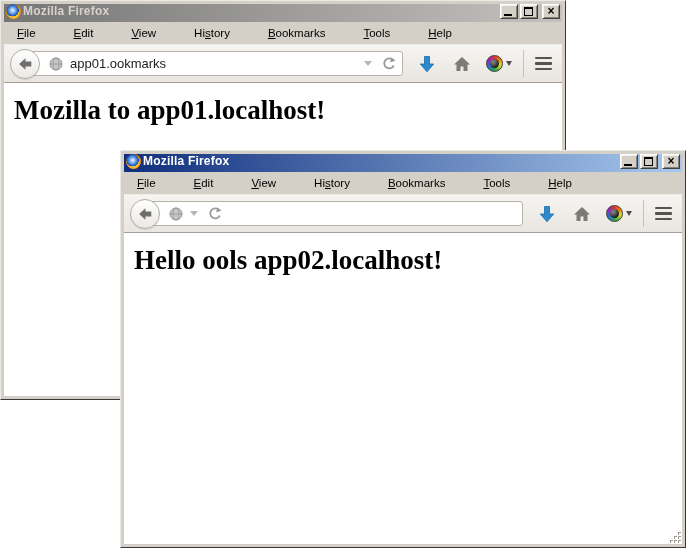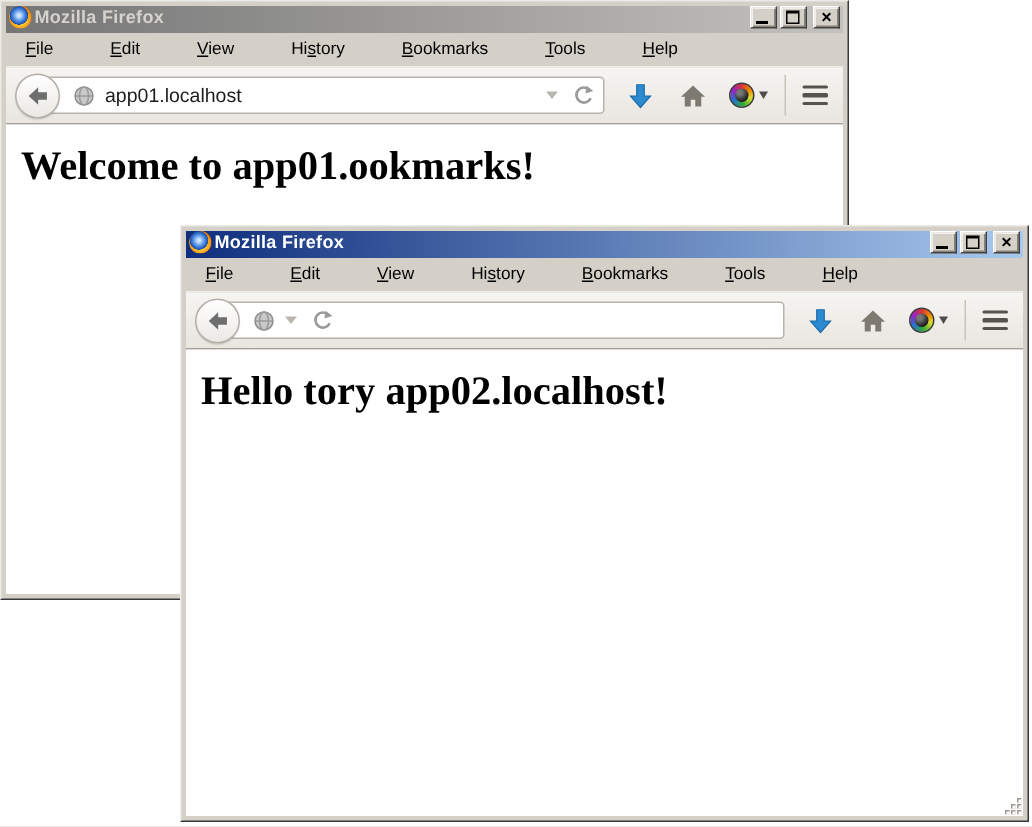--- a/index.html
+++ b/index.html
@@ -113,21 +113,21 @@
       <svg width="18" height="18" viewBox="0 0 20 20">
           <path d="M10.5 3.5 L3.5 10 L10.5 16.5 V12.8 H17 V7.2 H10.5 Z" fill="#6e6e6e"></path>
         </svg>
     </button>
     <div class="urlbar">
       <svg class="globe" viewBox="0 0 14 14">
           <circle cx="7" cy="7" r="6" fill="#c9c9c9" stroke="#8f8f8f"></circle>
           <ellipse cx="7" cy="7" rx="3" ry="6" fill="none" stroke="#9a9a9a"></ellipse>
           <line x1="1" y1="7" x2="13" y2="7" stroke="#9a9a9a"></line>
         </svg>
-      <span class="url-text">app01.localhost</span>
+      <span class="url-text">app01.ookmarks</span>
       <span class="caret"></span>
       <svg class="reload" viewBox="0 0 15 15">
           <path d="M12 4 A5 5 0 1 0 12.8 9.5" fill="none" stroke="#9b9b9b" stroke-width="1.8"></path>
           <path d="M10 1.2 L14.6 4.6 L9.3 6.4 Z" fill="#9b9b9b"></path>
         </svg>
     </div>
     <svg class="dl" viewBox="0 0 18 18">
         <path d="M6.5 1.5 h5 v7.5 h4.2 L9 16.8 L2.3 9 h4.2 Z" fill="#2b8ad0" stroke="#1c6aa8" stroke-width="0.8"></path>
       </svg>
     <svg class="home" viewBox="0 0 18 18">
@@ -139,21 +139,21 @@
     </span>
     <span class="sep"></span>
     <span class="burger">
         <i></i>
         <i></i>
         <i></i>
       </span>
   </div>
 
   <div class="content">
-    <h1>Welcome to app01.ookmarks!</h1>
+    <h1>Mozilla to app01.localhost!</h1>
   </div>
 </div>
 
 <div class="window" style="left:120px;top:150px;width:566px;height:398px;z-index:2">
 
   <div class="titlebar active">
     <span class="ff-icon"></span>
     <span class="title-text">Mozilla Firefox</span>
     <span class="win-controls">
       <button class="wbtn">
@@ -208,21 +208,21 @@
     </span>
     <span class="sep"></span>
     <span class="burger">
         <i></i>
         <i></i>
         <i></i>
       </span>
   </div>
 
   <div class="content">
-    <h1>Hello tory app02.localhost!</h1>
+    <h1>Hello ools app02.localhost!</h1>
     <svg class="grip" viewBox="0 0 13 13">
       <rect x="10" y="2" width="3" height="3" fill="#9d9890"></rect>
         <rect x="11" y="3" width="2" height="2" fill="#ffffff"></rect>
       <rect x="6" y="6" width="3" height="3" fill="#9d9890"></rect>
         <rect x="7" y="7" width="2" height="2" fill="#ffffff"></rect>
       <rect x="10" y="6" width="3" height="3" fill="#9d9890"></rect>
         <rect x="11" y="7" width="2" height="2" fill="#ffffff"></rect>
       <rect x="2" y="10" width="3" height="3" fill="#9d9890"></rect>
         <rect x="3" y="11" width="2" height="2" fill="#ffffff"></rect>
       <rect x="6" y="10" width="3" height="3" fill="#9d9890"></rect>

